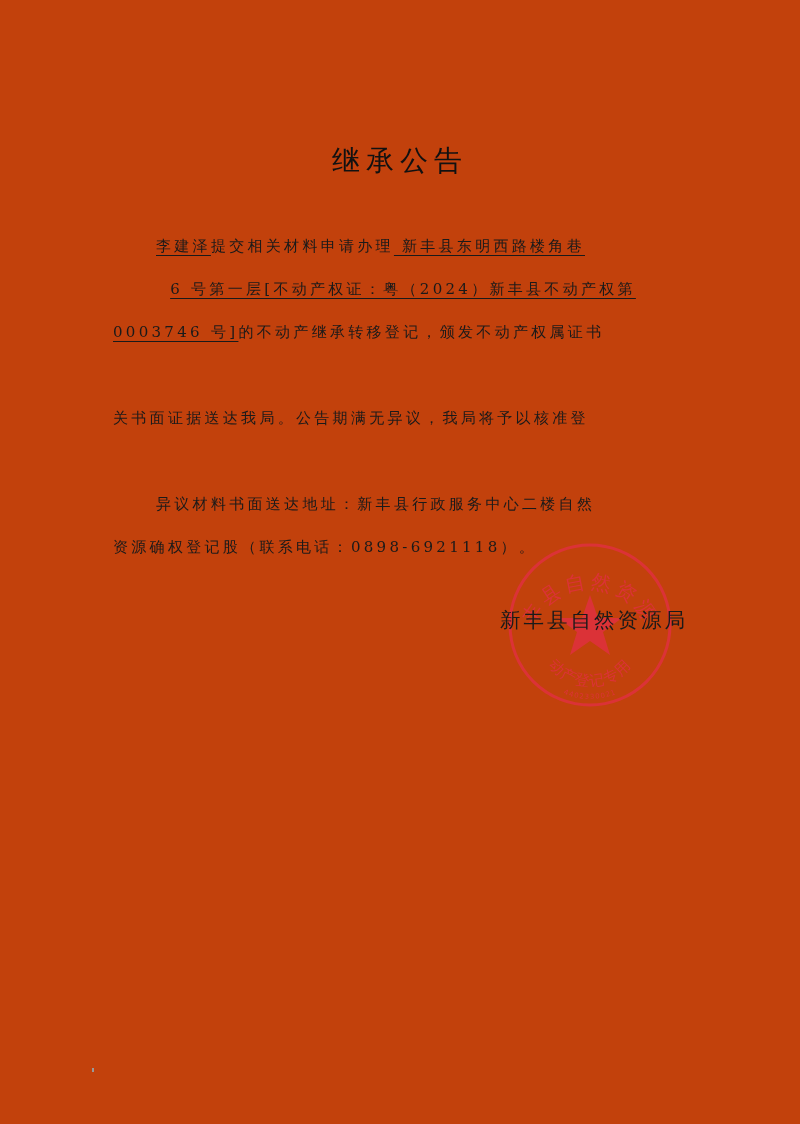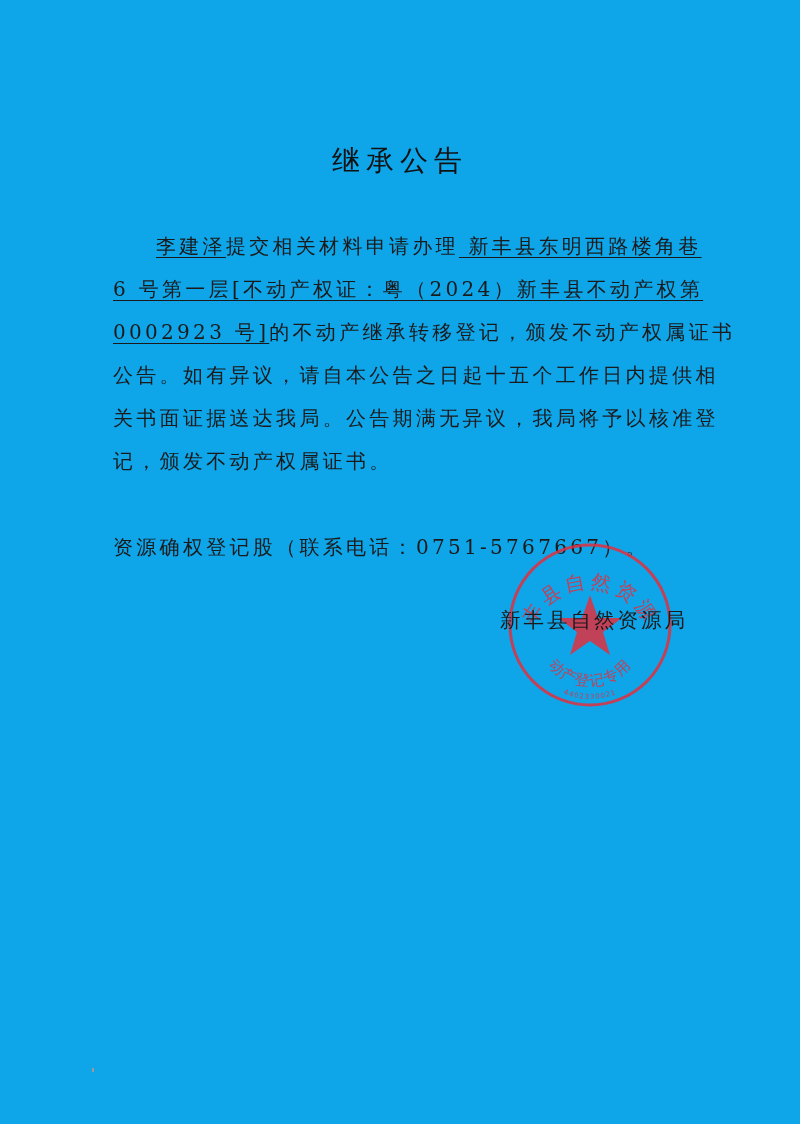--- a/index.html
+++ b/index.html
@@ -4,59 +4,58 @@
 <style>
   html, body { margin: 0; padding: 0; }
   body {
     width: 800px; height: 1124px;
     background: #ffffff;
     position: relative;
     overflow: hidden;
     font-family: "DejaVu Serif", "Liberation Serif", serif;
     color: #1a1a1a;
   }
-  .page { position: absolute; left: 0; top: 0; width: 800px; height: 1124px; background: #0ea5e9; }
+  .page { position: absolute; left: 0; top: 0; width: 800px; height: 1124px; background: #c2410c; }
   .title {
     position: absolute; left: 0; top: 142px; width: 800px;
     text-align: center; font-size: 28px; letter-spacing: 6px;
     font-family: "DejaVu Sans", "Liberation Sans", sans-serif; color: #111;
   }
   .line {
     position: absolute; left: 113px; width: 580px;
-    font-size: 20px; letter-spacing: 3.3px; white-space: nowrap;
+    font-size: 15px; letter-spacing: 3.3px; white-space: nowrap;
     line-height: 28px; color: #1a1a1a;
   }
   .indent { left: 156px; width: 537px; }
   .u { text-decoration: underline; text-underline-offset: 4px; text-decoration-thickness: 1px; }
   .sign { position: absolute; right: 112px; font-size: 20.5px; letter-spacing: 3px; white-space: nowrap; line-height: 28px; z-index: 2; }
   .stamp { position: absolute; left: 505px; top: 540px; width: 170px; height: 170px; z-index: 1; opacity: 0.85; }
   .dot { position: absolute; left: 92px; top: 1068px; width: 2px; height: 4px; background: #999; }
 </style>
 </head>
 <body>
 
 <div class="page">
 
   <div class="title">继承公告</div>
 
   <div class="line indent" style="top:232px;">
     <span class="u">李建泽</span><span>提交相关材料申请办理</span><span class="u"> 新丰县东明西路楼角巷</span>
   </div>
 
-  <div class="line u" style="top:275px;">6 号第一层[不动产权证：粤（2024）新丰县不动产权第</div>
+  <div class="line u" style="top:275px;text-align:center;">6 号第一层[不动产权证：粤（2024）新丰县不动产权第</div>
 
   <div class="line" style="top:318px;">
-    <span class="u">0002923 号]</span><span>的不动产继承转移登记，颁发不动产权属证书</span>
+    <span class="u">0003746 号]</span><span>的不动产继承转移登记，颁发不动产权属证书</span>
   </div>
 
-  <div class="line" style="top:361px;">公告。如有异议，请自本公告之日起十五个工作日内提供相</div>
   <div class="line" style="top:404px;">关书面证据送达我局。公告期满无异议，我局将予以核准登</div>
-  <div class="line" style="top:447px;">记，颁发不动产权属证书。</div>
 
-  <div class="line" style="top:533px;">资源确权登记股（联系电话：0751-5767667）。</div>
+  <div class="line indent" style="top:490px;">异议材料书面送达地址：新丰县行政服务中心二楼自然</div>
+  <div class="line" style="top:533px;">资源确权登记股（联系电话：0898-6921118）。</div>
 
   <svg class="stamp" viewBox="0 0 170 170">
     <defs>
       <path id="arcTop" d="M 25 95 A 62 62 0 0 1 145 95"></path>
       <path id="arcBot" d="M 40 120 A 52 52 0 0 0 130 120"></path>
       <path id="arcSer" d="M 35 138 A 70 70 0 0 0 135 138"></path>
     </defs>
     <circle cx="85" cy="85" r="80" fill="none" stroke="#e0303f" stroke-width="3"></circle>
     <polygon points="85,55 93,78 117,78 98,92 105,115 85,101 65,115 72,92 53,78 77,78" fill="#e0303f"></polygon>
     <text font-size="20" fill="#e0303f" font-family="DejaVu Sans, sans-serif" letter-spacing="4">

